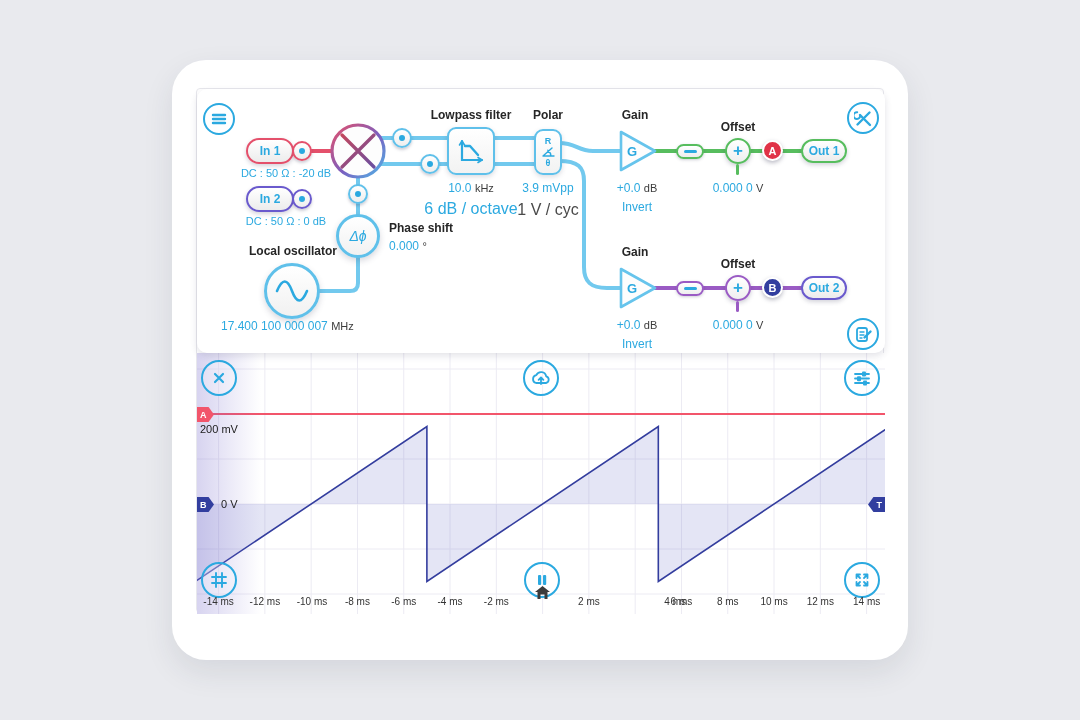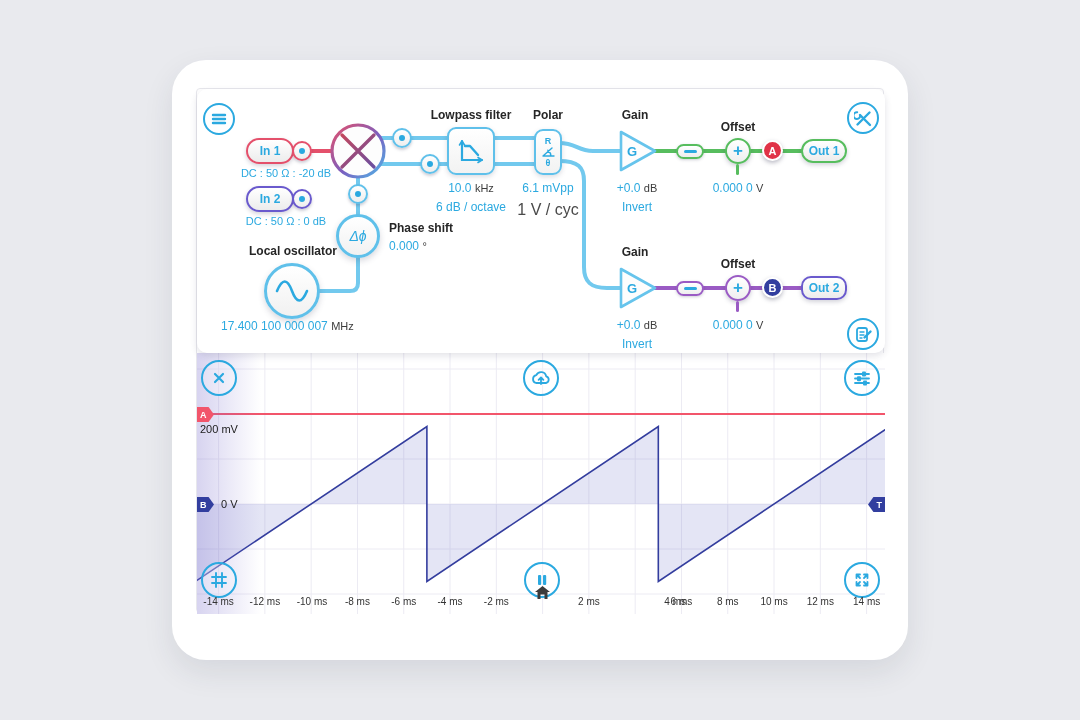--- a/index.html
+++ b/index.html
@@ -156,31 +156,31 @@
         <svg width="32" height="32">
           <path d="M7,6 V25 H27" stroke="#2ba9e0" stroke-width="2.2" fill="none" stroke-linecap="round"></path>
           <path d="M7,6 l-2.5,4 M7,6 l2.5,4 M27,25 l-4,-2.5 M27,25 l-4,2.5" stroke="#2ba9e0" stroke-width="1.6" fill="none" stroke-linecap="round"></path>
           <path d="M10,11 H15 L23,20" stroke="#2ba9e0" stroke-width="2.4" fill="none" stroke-linecap="round" stroke-linejoin="round"></path>
         </svg>
       </div>
       <div class="val" style="left:224px; top:92px; width:100px;">
         <span>10.0</span>
         <span class="unit">kHz</span>
       </div>
-      <div class="sub" style="left:214px; top:111px; width:120px; font-size:12px;">6 dB / octave</div>
+      <div class="sub" style="left:214px; top:111px; width:120px; font-size:16px;">6 dB / octave</div>
 
       <div class="lbl" style="left:321px; top:19px; width:60px;">Polar</div>
       <div class="blk" style="left:337px; top:40px; width:28px; height:46px;">
         <span style="font-size:9px; font-weight:bold; color:#2ba9e0; line-height:10px;">R</span>
         <svg width="14" height="12">
           <path d="M2,10 H13 M2,10 L11,2 M10,10 A8,8 0 0 0 6.8,4.2" stroke="#2ba9e0" stroke-width="1.4" fill="none" stroke-linecap="round"></path>
         </svg>
         <span style="font-size:9px; font-weight:bold; color:#2ba9e0; line-height:10px;">θ</span>
       </div>
-      <div class="val" style="left:311px; top:92px; width:80px;">6.1 mVpp</div>
+      <div class="val" style="left:311px; top:92px; width:80px;">3.9 mVpp</div>
       <div class="tiny" style="left:311px; top:112px; width:80px;">1 V / cyc</div>
 
       <div class="lbl" style="left:408px; top:19px; width:60px;">Gain</div>
       <svg class="abs" style="left:421px; top:40px;" width="40" height="44">
         <polygon points="3,3 37,22 3,41" fill="#fdfdfd" stroke="#66c4ec" stroke-width="2.6" stroke-linejoin="round"></polygon>
         <text x="9" y="27" font-size="13" font-weight="bold" fill="#2ba9e0">G</text>
       </svg>
       <div class="val" style="left:400px; top:92px; width:80px;">
         <span>+0.0</span>
         <span class="unit">dB</span>
@@ -211,21 +211,21 @@
       <div class="sub" style="left:400px; top:248px; width:80px; font-size:12px;">Invert</div>
       <div class="minus-pill purple" style="left:479px; top:192px;"></div>
       <div class="lbl" style="left:511px; top:168px; width:60px;">Offset</div>
       <div class="plus-circ purple" style="left:528px; top:186px;">+</div>
       <div class="stub purple" style="left:539px; top:212px;"></div>
       <div class="val" style="left:501px; top:229px; width:80px;">
         <span>0.000 0</span>
         <span class="unit">V</span>
       </div>
       <div class="badge navy" style="left:565px; top:188px;">B</div>
-      <div class="pill purple out" style="left:604px; top:187px;border-radius:10px;">
+      <div class="pill purple out" style="left:604px; top:187px;">
         <span>Out 2</span>
       </div>
 
       <div class="circle-btn" style="left:650px; top:13px;">
         <svg width="19" height="19">
           <path d="M6.2,6.2 A3.4,3.4 0 1 1 3.2,3.2" stroke="#2ba9e0" stroke-width="2" fill="none" stroke-linecap="round"></path>
           <path d="M6,6 L16,16" stroke="#2ba9e0" stroke-width="2.4" stroke-linecap="round"></path>
           <path d="M15.5,3.5 L3.5,15.5" stroke="#2ba9e0" stroke-width="2.4" stroke-linecap="round"></path>
         </svg>
       </div>

